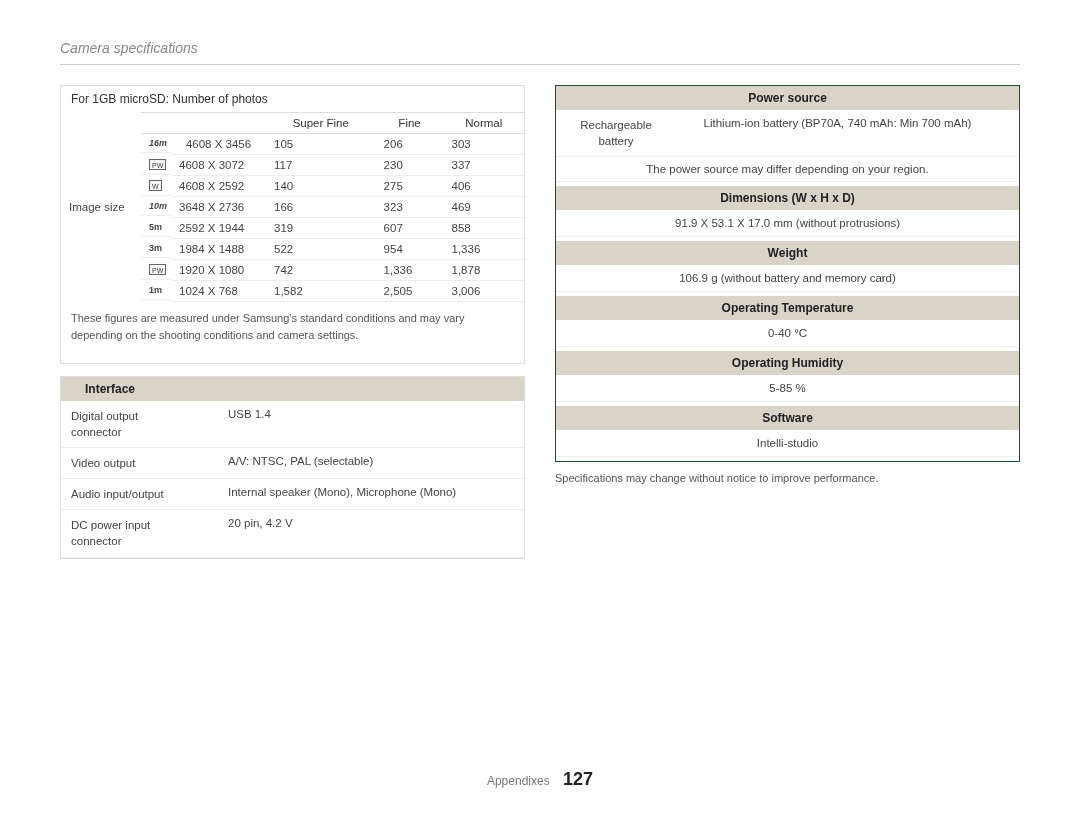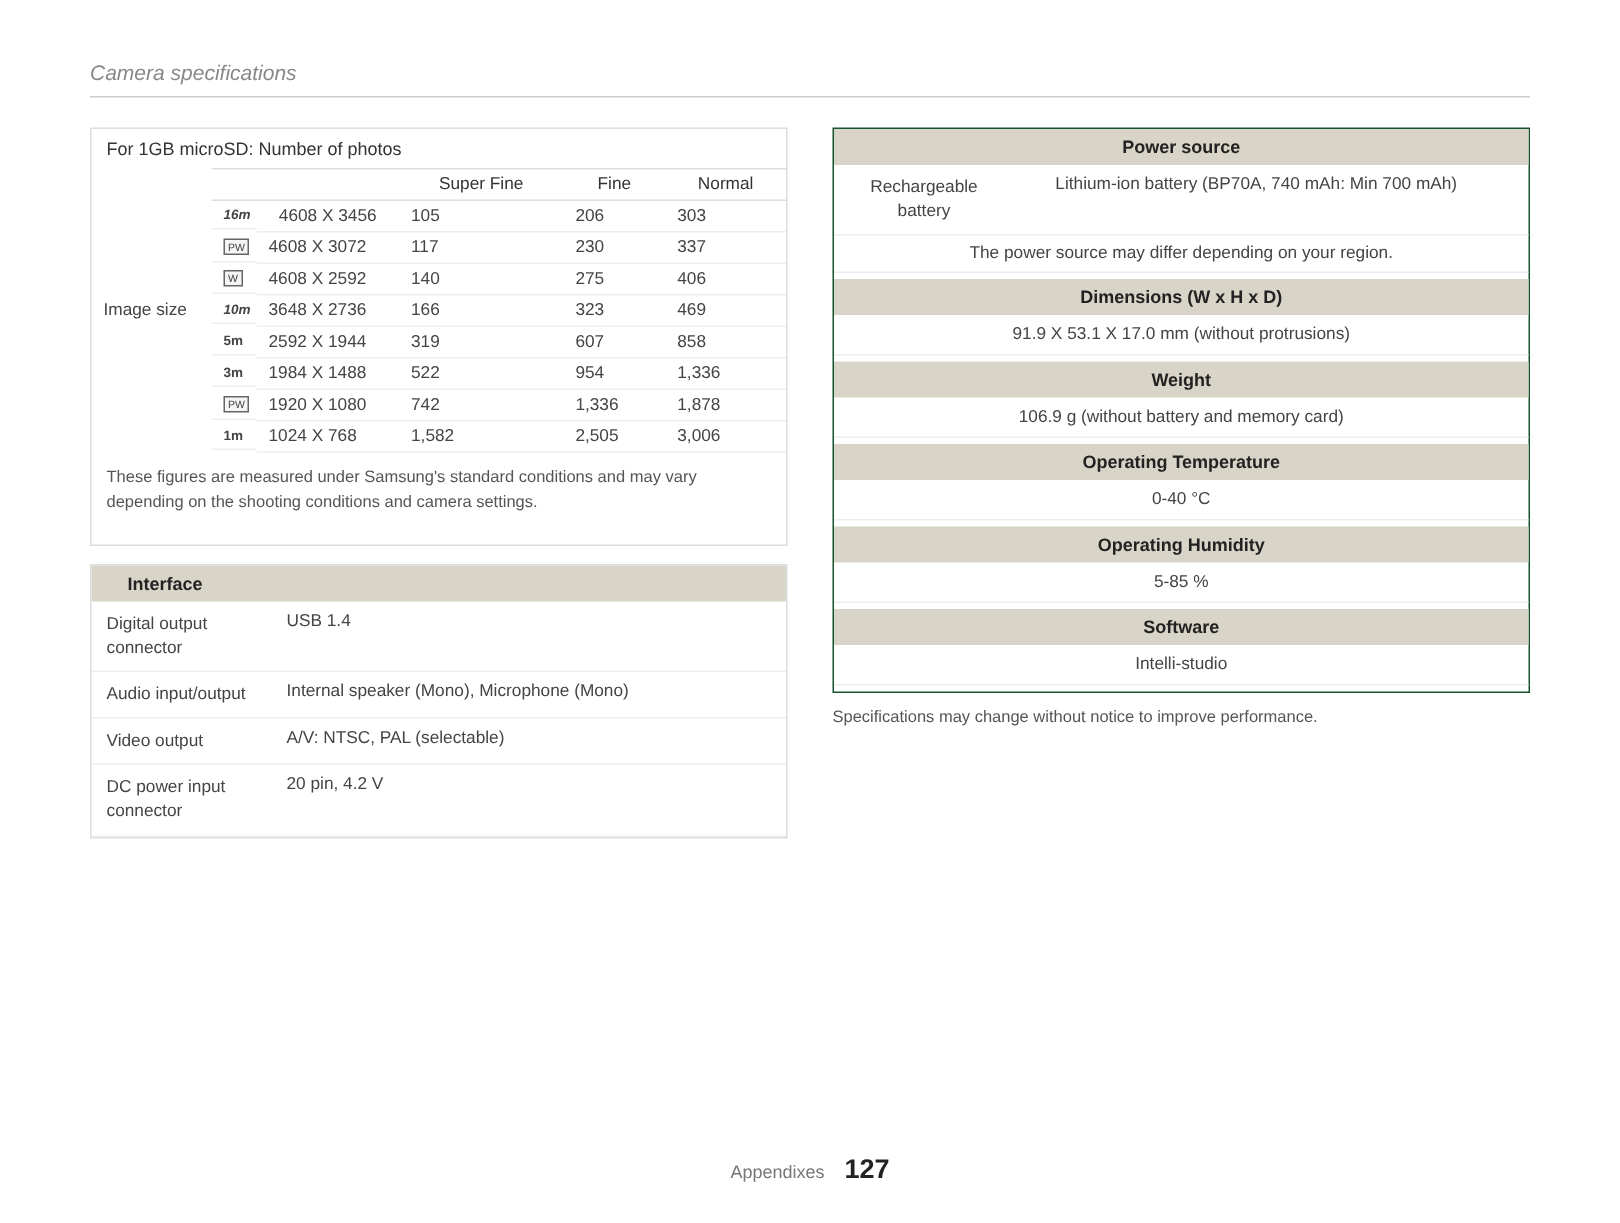--- a/index.html
+++ b/index.html
@@ -112,20 +112,21 @@
       color: #444;
       flex: 1;
     }
 
     .interface-table {
       border: 1px solid #ddd;
     }
 
     .interface-table .interface-row {
       padding: 7px 10px;
+      gap: 37px;
     }
 
     
     .right-col {
       flex: 1;
       min-width: 430px;
     }
 
     .spec-section {
       margin-bottom: 4px;
@@ -336,26 +337,26 @@
       </div>
 
       <div class="interface-table">
         <div class="section-header">Interface</div>
         <div id="interface-rows">
             <div class="interface-row">
     <div class="interface-label">Digital output connector</div>
     <div class="interface-value">USB 1.4</div>
   </div>
             <div class="interface-row">
+    <div class="interface-label">Video output</div>
+    <div class="interface-value">A/V: NTSC, PAL (selectable)</div>
+  </div>
+            <div class="interface-row">
     <div class="interface-label">Audio input/output</div>
     <div class="interface-value">Internal speaker (Mono), Microphone (Mono)</div>
-  </div>
-            <div class="interface-row">
-    <div class="interface-label">Video output</div>
-    <div class="interface-value">A/V: NTSC, PAL (selectable)</div>
   </div>
             <div class="interface-row">
     <div class="interface-label">DC power input connector</div>
     <div class="interface-value">20 pin, 4.2 V</div>
   </div>
           </div>
       </div>
 
     </div>
 

